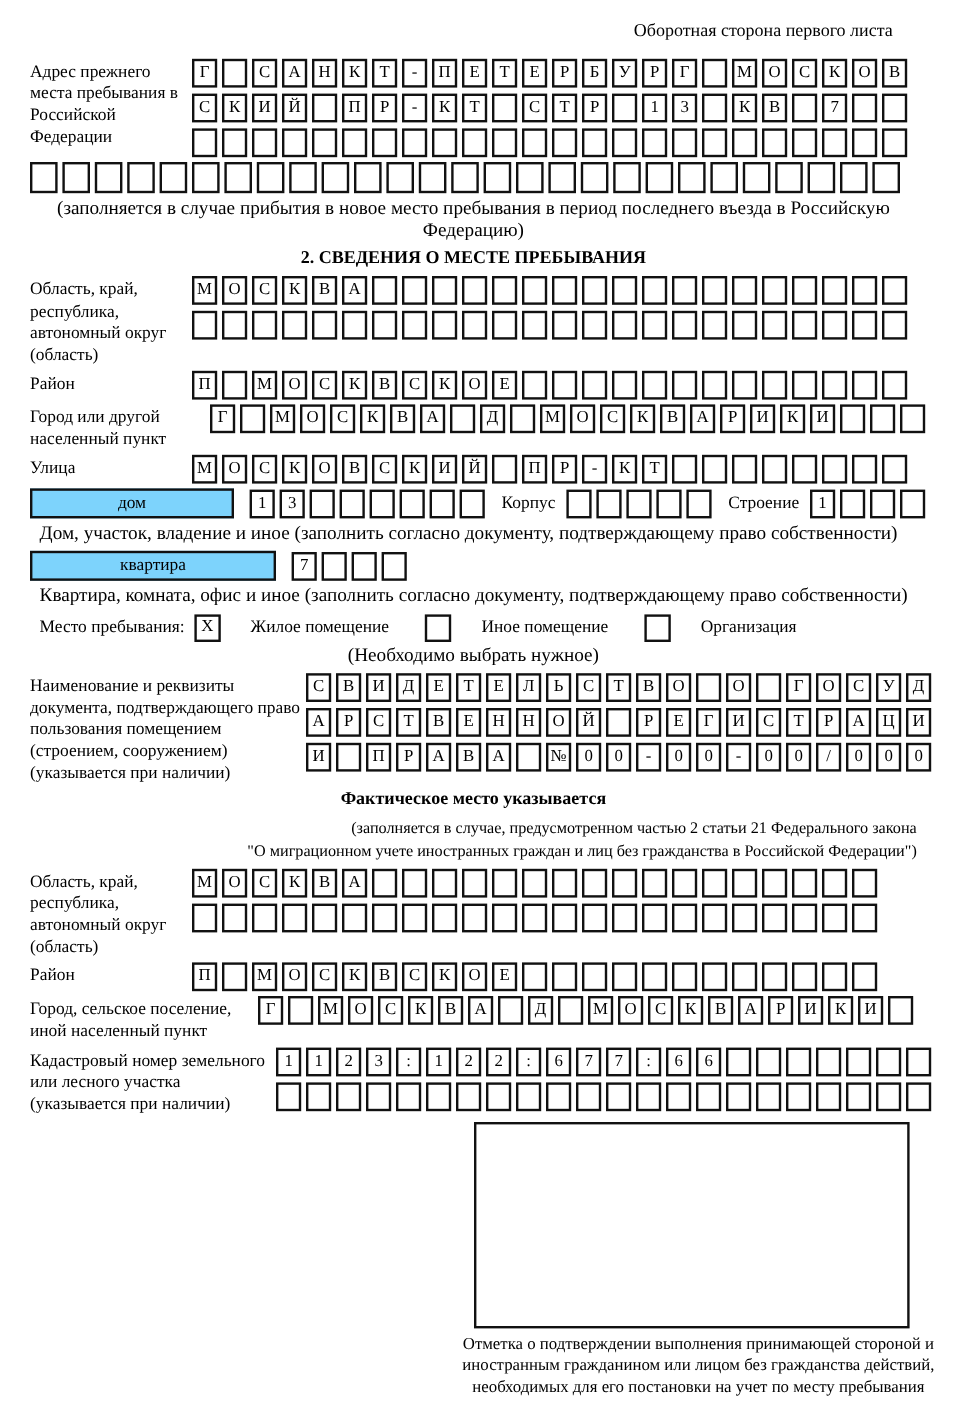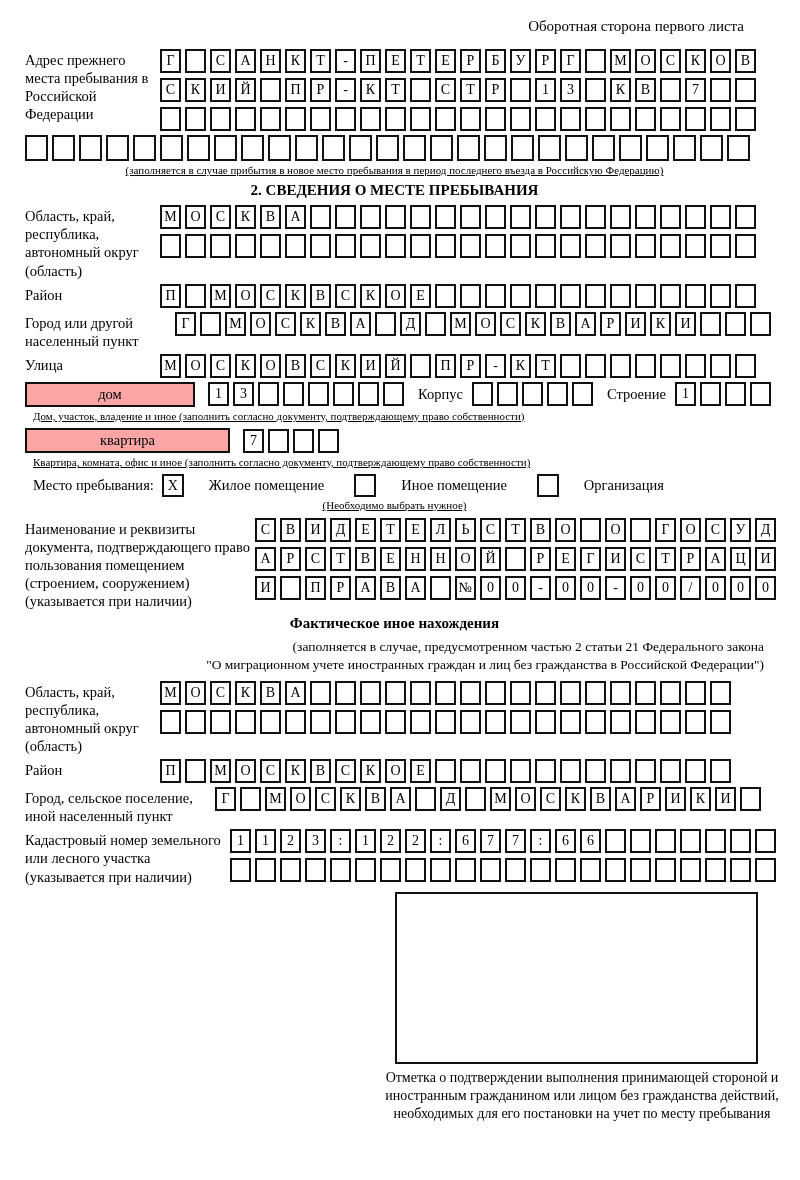--- a/index.html
+++ b/index.html
@@ -18,28 +18,28 @@
   .flabel.doc-label{width:230px;}
   .rows{display:flex;flex-direction:column;gap:5px;}
   .boxrow{display:flex;gap:4px;flex:none;}
   .cbox{
     width:21px;height:24px;border:2px solid #111;box-sizing:border-box;
     display:flex;align-items:center;justify-content:center;
     font-size:14px;line-height:1;flex:none;background:#fff;
   }
   .wide-row{margin:2px 0 3px 0;}
   .wide-row .cbox{width:23px;height:26px;}
-  .caption{font-size:11px;margin:1px 0 5px 8px;line-height:1.2;text-decoration:underline;}
+  .caption{font-size:16px;margin:1px 0 5px 8px;line-height:1.2;}
   .caption.center{text-align:center;margin-left:0;}
   .sec-title{text-align:center;font-weight:bold;font-size:15px;margin:5px 0 6px 0;}
   .house-row{display:flex;align-items:center;margin:2px 0 3px 0;}
   .wbox{
     border:2px solid #111;height:25px;box-sizing:border-box;
     display:flex;align-items:center;justify-content:center;
-    font-size:14.5px;flex:none;margin-right:13px;background:#fca5a5;
+    font-size:14.5px;flex:none;margin-right:13px;background:#7dd3fc;
   }
   .wbox.dom{width:170px;}
   .wbox.kv{width:205px;}
   .inline-label{margin:0 9px 0 14px;white-space:nowrap;}
   .stay-row{display:flex;align-items:center;margin:5px 0 2px 8px;}
   .stay-row .lbl{margin-right:8px;white-space:nowrap;}
   .stay-row .opt{margin:0 30px 0 25px;white-space:nowrap;}
   .checkbox{
     width:22px;height:23px;border:2px solid #111;box-sizing:border-box;
     display:inline-flex;align-items:center;justify-content:center;
@@ -447,21 +447,21 @@
           <span class="cbox">0</span>
           <span class="cbox">0</span>
           <span class="cbox">/</span>
           <span class="cbox">0</span>
           <span class="cbox">0</span>
           <span class="cbox">0</span>
         </div>
     </div>
   </div>
 
-  <div class="sec-title">Фактическое иное нахождения</div>
+  <div class="sec-title">Фактическое место указывается</div>
   <div class="notes">
     <div>(заполняется в случае, предусмотренном частью 2 статьи 21 Федерального закона</div>
     <div>"О миграционном учете иностранных граждан и лиц без гражданства в Российской Федерации")</div>
   </div>
 
   <div class="frow">
     <div class="flabel">Область, край, республика, автономный округ (область)</div>
     <div class="rows">
       <div class="boxrow">
           <span class="cbox">М</span>

